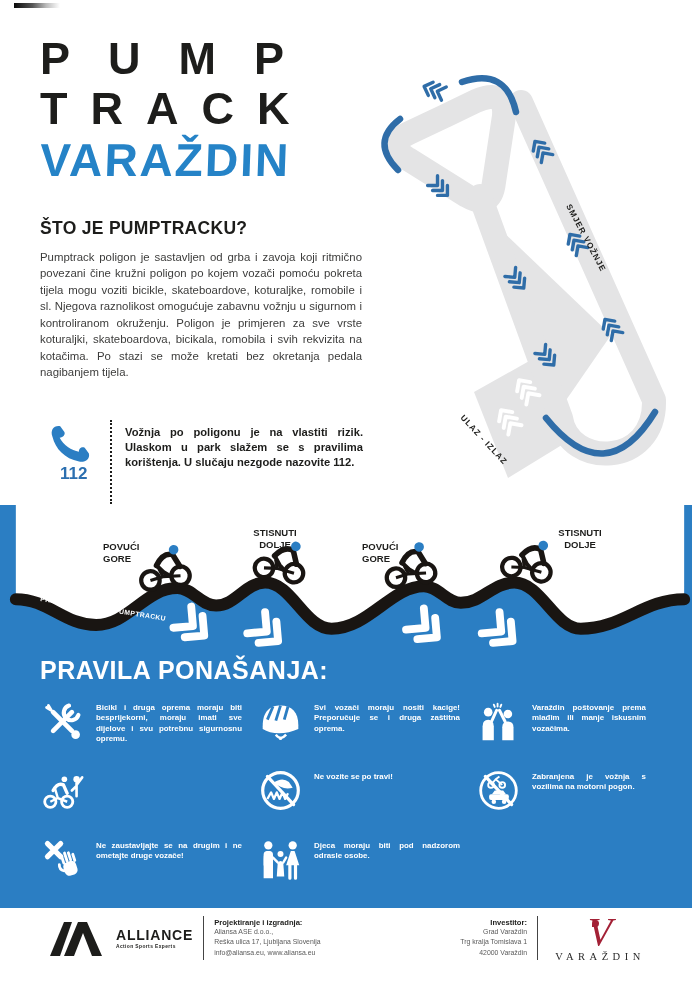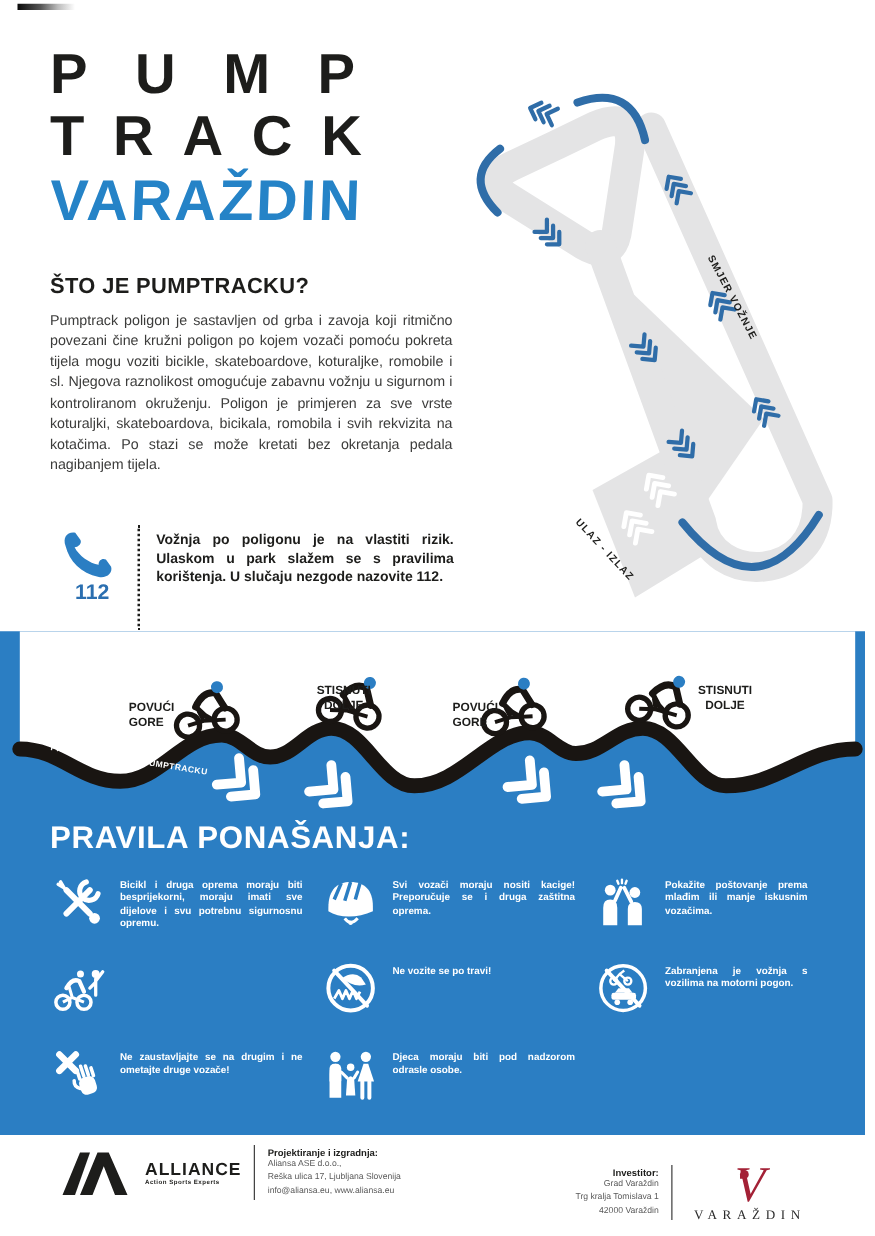--- a/index.html
+++ b/index.html
@@ -26,21 +26,21 @@
   
   #emergency{left:44px;top:420px;width:320px;display:flex;}
   #phone-col{width:62px;position:relative;}
   #phone-number{position:absolute;left:16px;top:44px;font-size:17px;font-weight:900;color:#2b6fb0;}
   #dotted-sep{border-left:2.4px dotted #1d1d1b;height:84px;margin:0 0 0 4px;}
   #emergency-text{margin-left:13px;width:238px;font-size:11.2px;font-weight:800;line-height:1.33;text-align:justify;color:#1d1d1b;padding-top:5px;}
 
   
   #blue-band{left:0;top:505px;width:700px;height:403px;background:#2b7ec3;}
   #wave-svg{left:0;top:505px;}
-  .cue-label{font-size:9.5px;font-weight:900;line-height:1.25;color:#1d1d1b;text-transform:uppercase;margin-top:20px;}
+  .cue-label{font-size:9.5px;font-weight:900;line-height:1.25;color:#1d1d1b;text-transform:uppercase;}
   #cue-0{left:103px;top:541px;width:56px;}
   #cue-1{left:243px;top:527px;width:64px;text-align:center;}
   #cue-2{left:362px;top:541px;width:56px;}
   #cue-3{left:548px;top:527px;width:64px;text-align:center;}
   #band-label{left:41px;top:595px;width:130px;font-size:6.8px;font-weight:800;color:#fff;
               letter-spacing:.4px;transform:rotate(9deg);transform-origin:left top;white-space:nowrap;}
 
   
   #rules-heading{left:40px;top:656px;font-size:25px;font-weight:900;color:#fff;letter-spacing:.5px;}
   #rules-grid{left:40px;top:699px;width:622px;display:grid;grid-template-columns:218px 218px 186px;grid-auto-rows:69px;}
@@ -48,21 +48,21 @@
   .rule-icon{flex:0 0 45px;height:45px;}
   .rule-text{font-size:7.9px;font-weight:600;line-height:1.32;color:#fff;text-align:justify;padding-top:4px;}
 
   
   #footer-left{left:48px;top:916px;display:flex;align-items:center;gap:10px;}
   #alliance-name{font-size:14px;font-weight:700;letter-spacing:.8px;line-height:1;}
   #alliance-tagline{font-size:4.9px;letter-spacing:.4px;margin-top:2px;font-weight:600;}
   .footer-div{width:1px;height:44px;background:#444;}
   .f-heading{font-size:7.6px;font-weight:800;color:#1d1d1b;}
   .f-line{font-size:6.9px;color:#5a5a5a;line-height:1.5;}
-  #footer-right{right:40px;top:914px;display:flex;align-items:center;gap:10px;position:absolute;margin-top:16px;}
+  #footer-right{right:40px;top:914px;display:flex;align-items:center;gap:10px;position:absolute;}
   #investor-block{text-align:right;}
   #varazdin-logo{width:104px;text-align:center;position:relative;}
   #varazdin-v{font-family:"Liberation Serif",serif;font-style:italic;font-size:40px;line-height:.9;color:#a32136;}
   #varazdin-flower{position:absolute;left:44px;top:6px;width:7px;height:7px;background:#a32136;border-radius:50% 50% 50% 0;}
   #varazdin-wordmark{font-family:"Liberation Serif",serif;font-size:10.5px;letter-spacing:4.5px;color:#2b2b2b;margin-top:1px;}
 
   svg text{font-family:"Liberation Sans",sans-serif;}
 </style>
 </head>
 <body>
@@ -200,21 +200,21 @@
 
     <div class="rule">
       <svg class="rule-icon" viewBox="0 0 48 48">
         <circle cx="13" cy="14" r="4.6" fill="#fff"></circle>
         <circle cx="34" cy="16" r="4.6" fill="#fff"></circle>
         <path d="M7,44 L7,29 Q7,22 13,22 Q19,22 19,29 L19,44" fill="#fff"></path>
         <path d="M28,44 L28,30 Q28,24 34,24 Q40,24 40,30 L40,44" fill="#fff"></path>
         <path d="M17,23 L22,12 M31,24 L25,12" stroke="#fff" stroke-width="3.2" stroke-linecap="round"></path>
         <path d="M23,5 L23,8 M19,6 L20,8.5 M27,6 L26,8.5" stroke="#fff" stroke-width="2" stroke-linecap="round"></path>
       </svg>
-      <div class="rule-text">Pokažite poštovanje prema mlađim ili manje iskusnim vozačima.</div>
+      <div class="rule-text">Varaždin poštovanje prema mlađim ili manje iskusnim vozačima.</div>
     </div>
 
     <div class="rule">
       <svg class="rule-icon" viewBox="0 0 48 48">
         <circle cx="11" cy="36" r="6" stroke="#fff" stroke-width="3" fill="none"></circle>
         <circle cx="29" cy="36" r="6" stroke="#fff" stroke-width="3" fill="none"></circle>
         <path d="M11,36 L19,32 L29,36 M19,32 L16,22" stroke="#fff" stroke-width="2.6" fill="none"></path>
         <path d="M14,24 Q19,15 25,18 L29,27" stroke="#fff" stroke-width="3.6" fill="none" stroke-linecap="round"></path>
         <circle cx="26" cy="12" r="3" fill="#fff"></circle>
         <circle cx="39" cy="12" r="3.4" fill="#fff"></circle>

